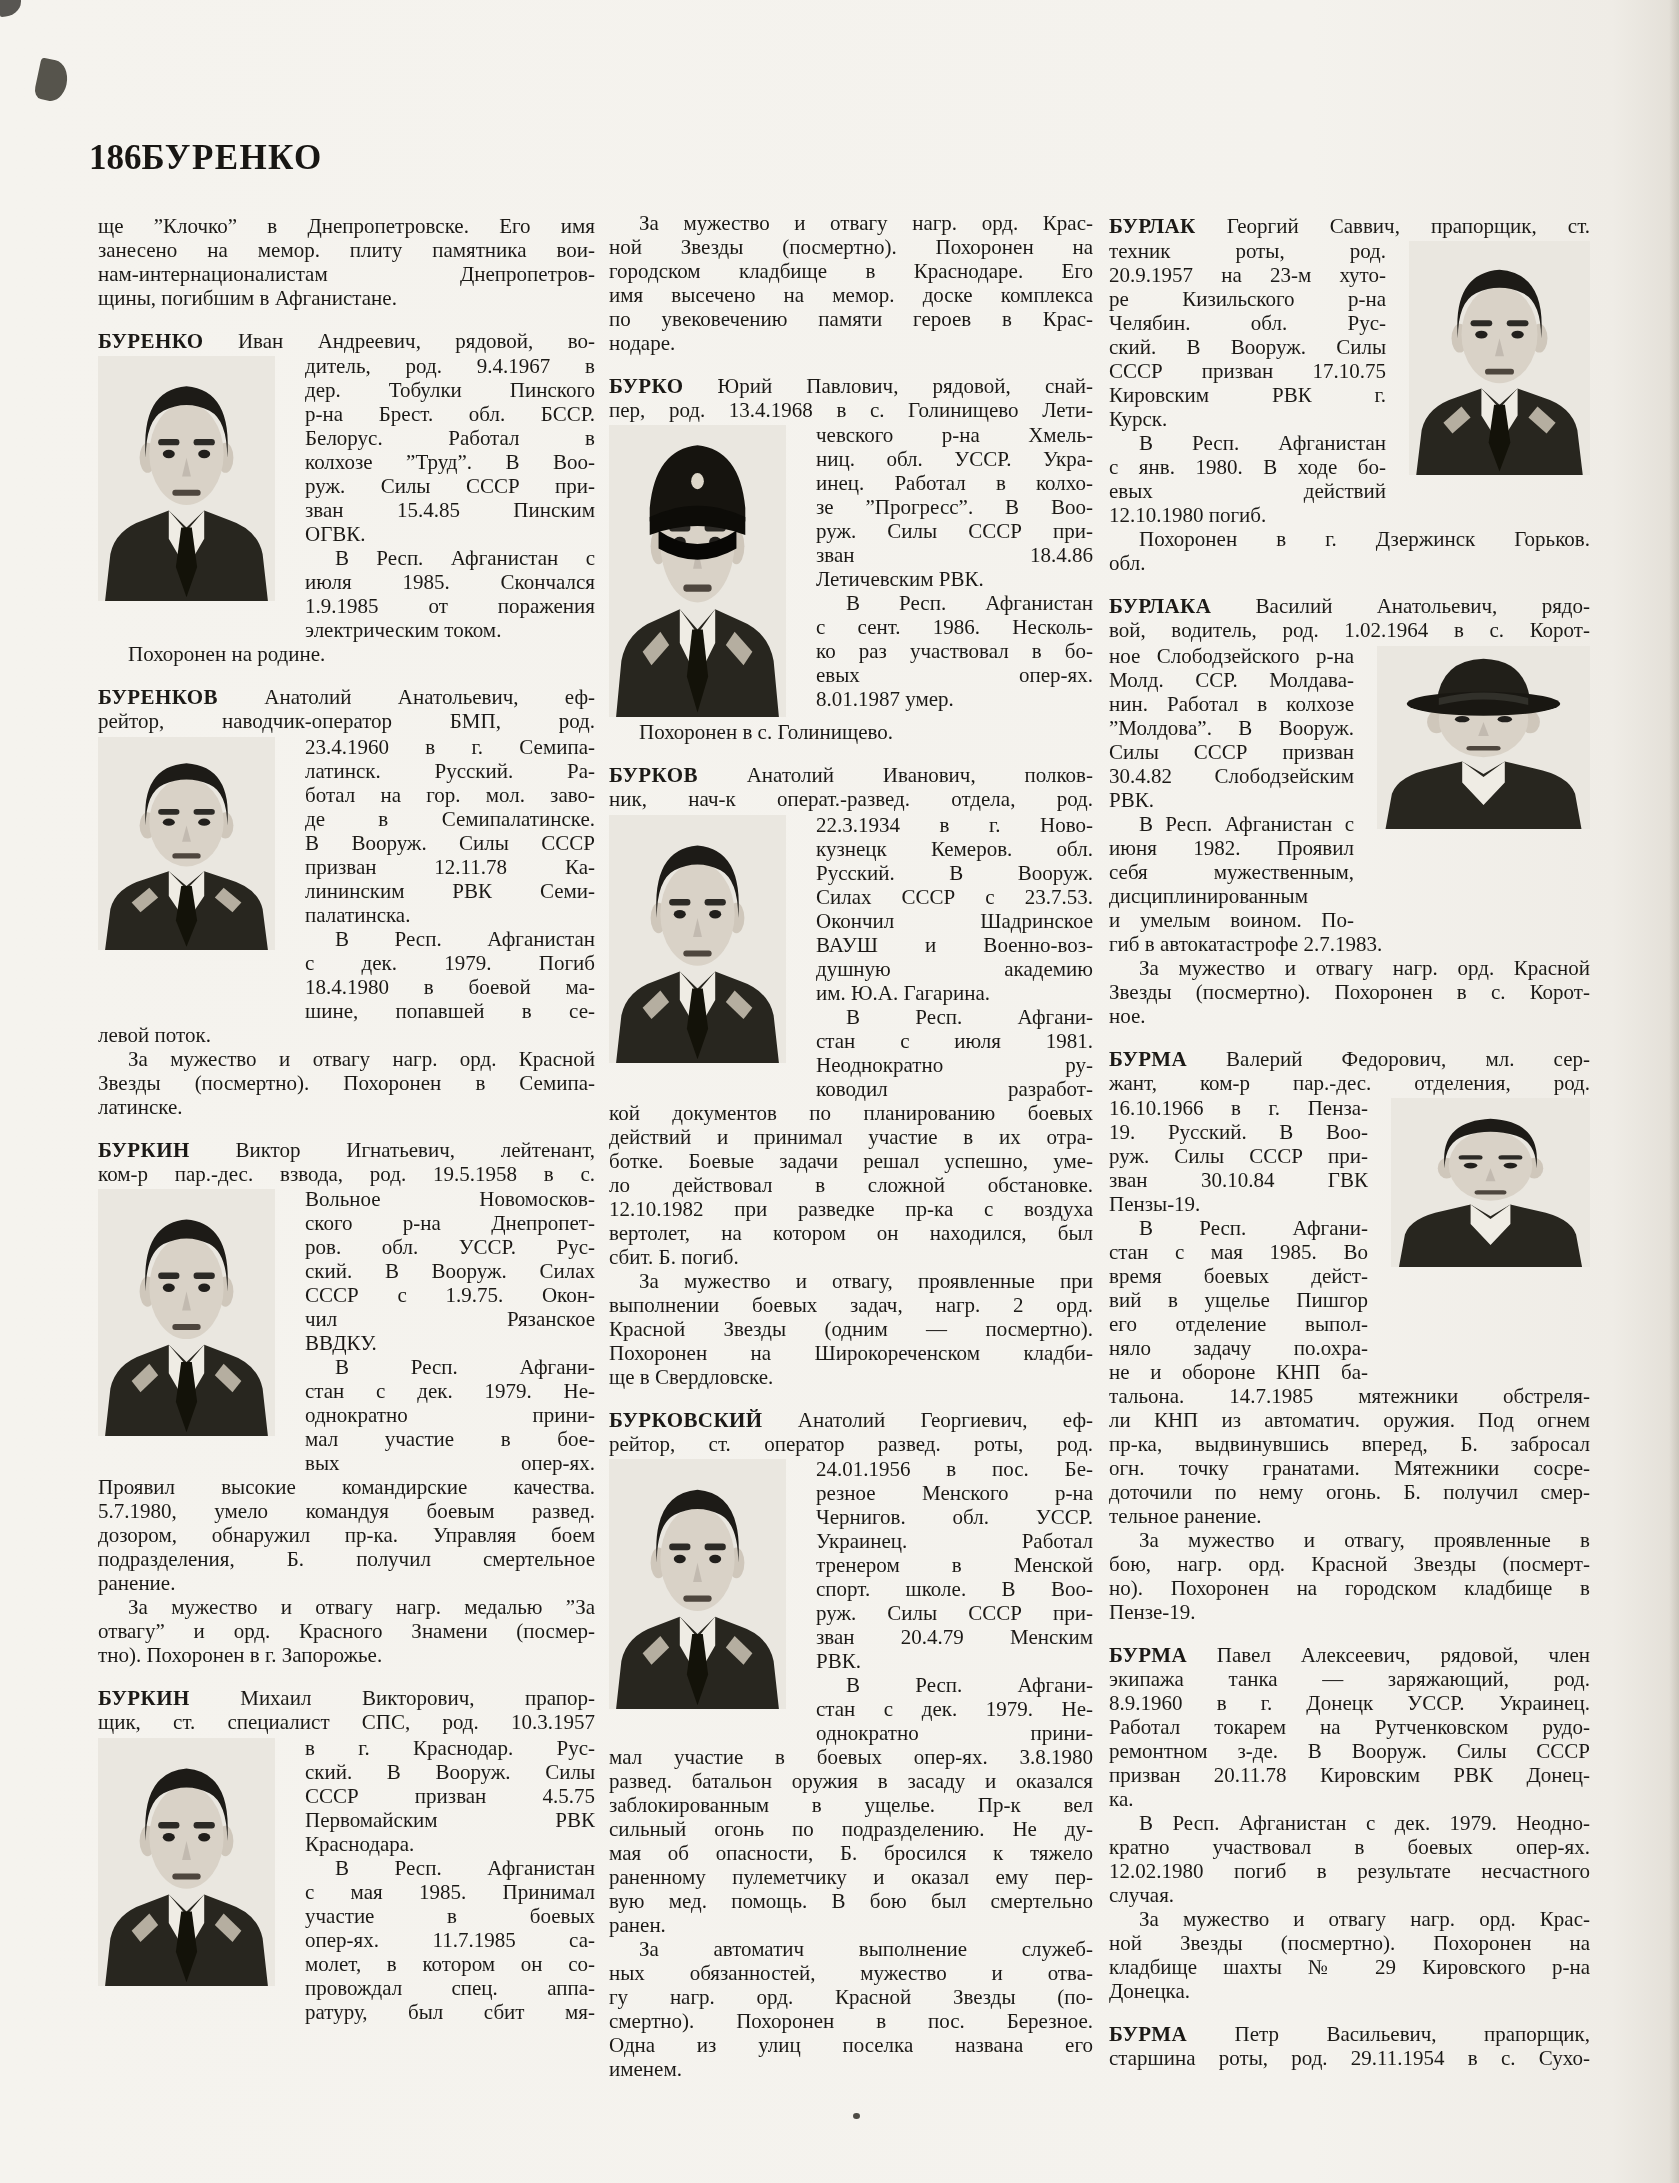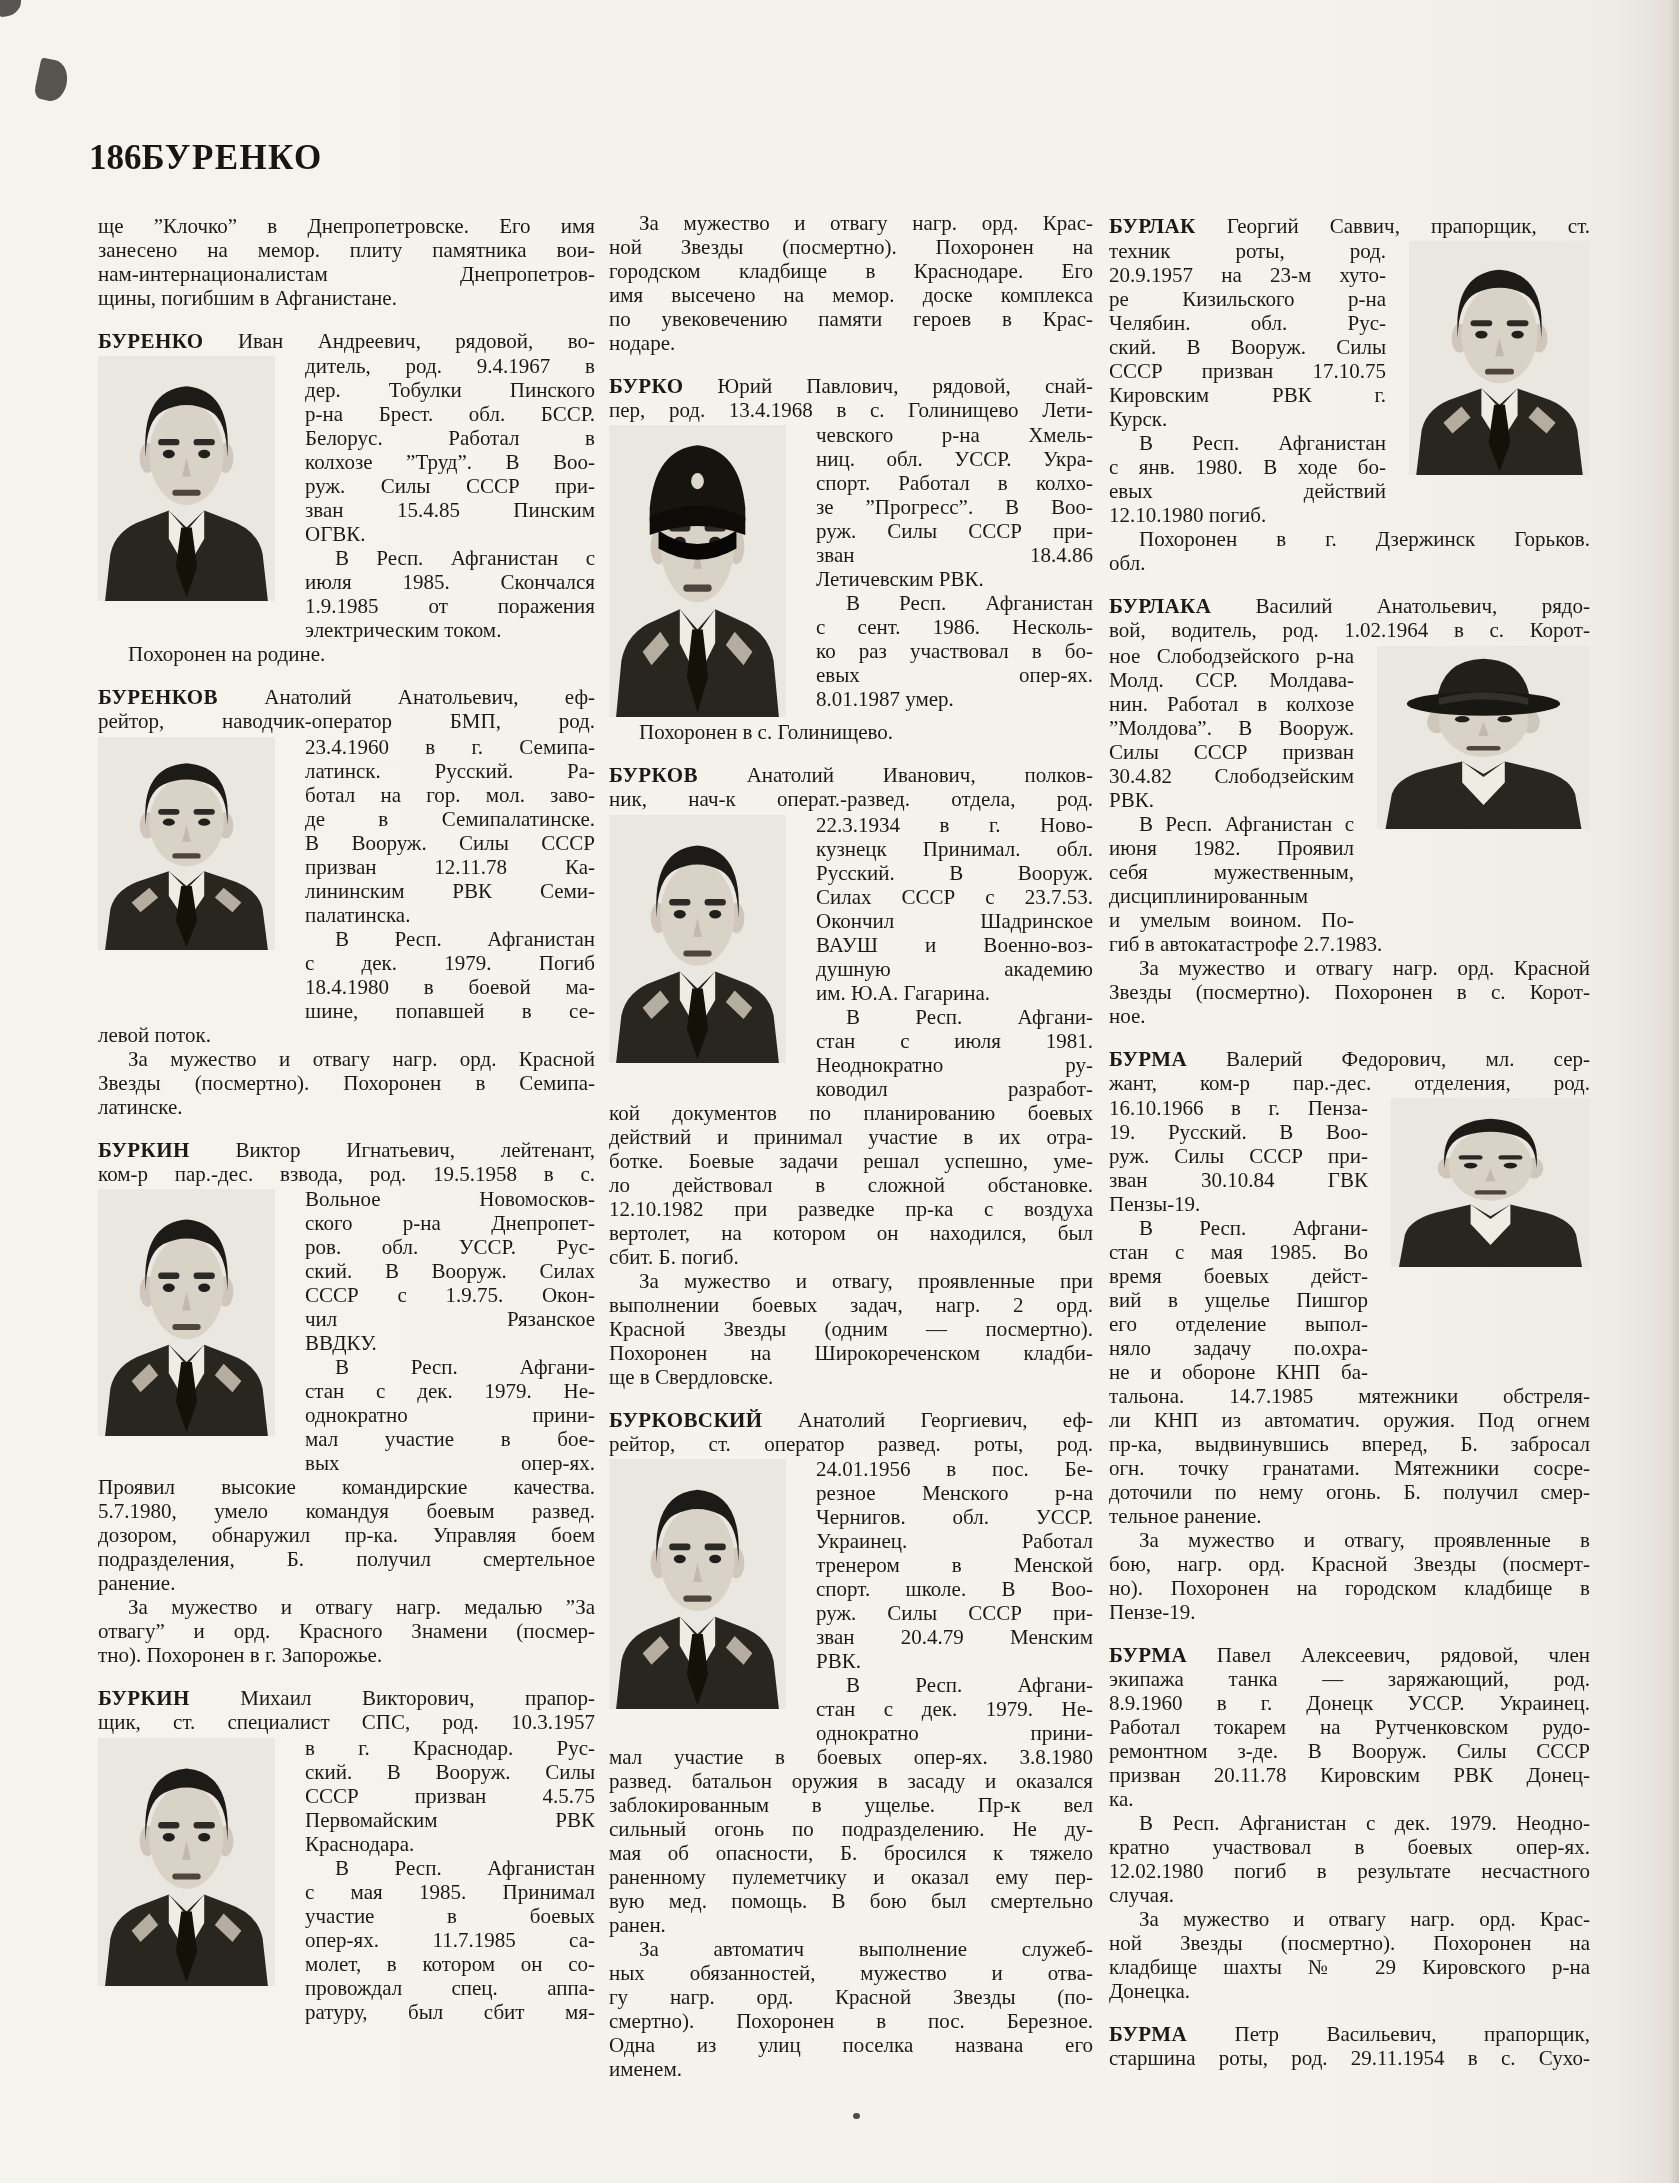--- a/index.html
+++ b/index.html
@@ -337,21 +337,21 @@
       <div class="media">
         <figure class="photo" style="width:177px;height:292px">
           <svg viewBox="0 0 100 130" preserveAspectRatio="none">
               <use href="#p-cap"></use>
             </svg>
         </figure>
         <div class="side">
             <div class="para">
               <div class="line">чевского р-на Хмель-</div>
               <div class="line">ниц. обл. УССР. Укра-</div>
-              <div class="line">спорт. Работал в колхо-</div>
+              <div class="line">инец. Работал в колхо-</div>
               <div class="line">зе ”Прогресс”. В Воо-</div>
               <div class="line">руж. Силы СССР при-</div>
               <div class="line">зван 18.4.86</div>
               <div class="line">Летичевским РВК.</div>
             </div>
             <div class="para indent">
               <div class="line">В Респ. Афганистан</div>
               <div class="line">с сент. 1986. Несколь-</div>
               <div class="line">ко раз участвовал в бо-</div>
               <div class="line">евых опер-ях.</div>
@@ -373,21 +373,21 @@
         </div>
       <div class="media">
         <figure class="photo" style="width:177px;height:248px">
           <svg viewBox="0 0 100 130" preserveAspectRatio="none">
               <use href="#p-uniform"></use>
             </svg>
         </figure>
         <div class="side">
             <div class="para">
               <div class="line">22.3.1934 в г. Ново-</div>
-              <div class="line">кузнецк Принимал. обл.</div>
+              <div class="line">кузнецк Кемеров. обл.</div>
               <div class="line">Русский. В Вооруж.</div>
               <div class="line">Силах СССР с 23.7.53.</div>
               <div class="line">Окончил Шадринское</div>
               <div class="line">ВАУШ и Военно-воз-</div>
               <div class="line">душную академию</div>
               <div class="line">им. Ю.А. Гагарина.</div>
             </div>
             <div class="para indent cont">
               <div class="line">В Респ. Афгани-</div>
               <div class="line">стан с июля 1981.</div>

